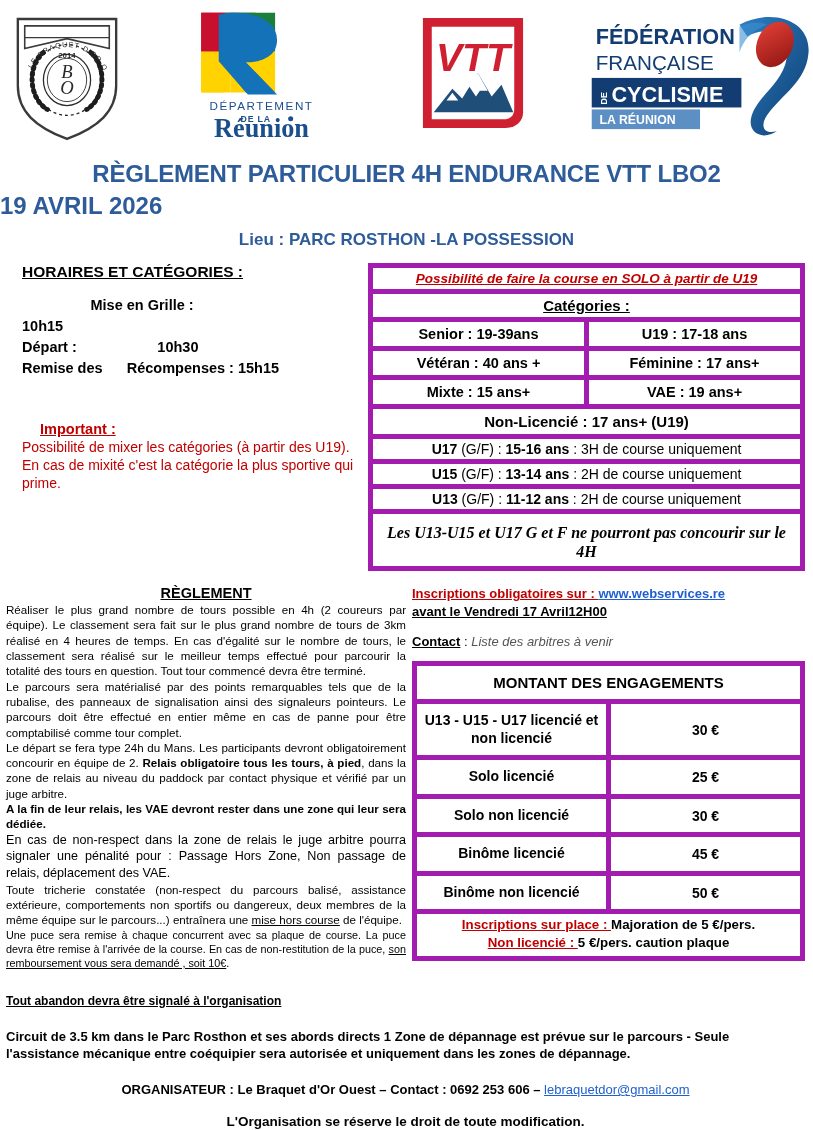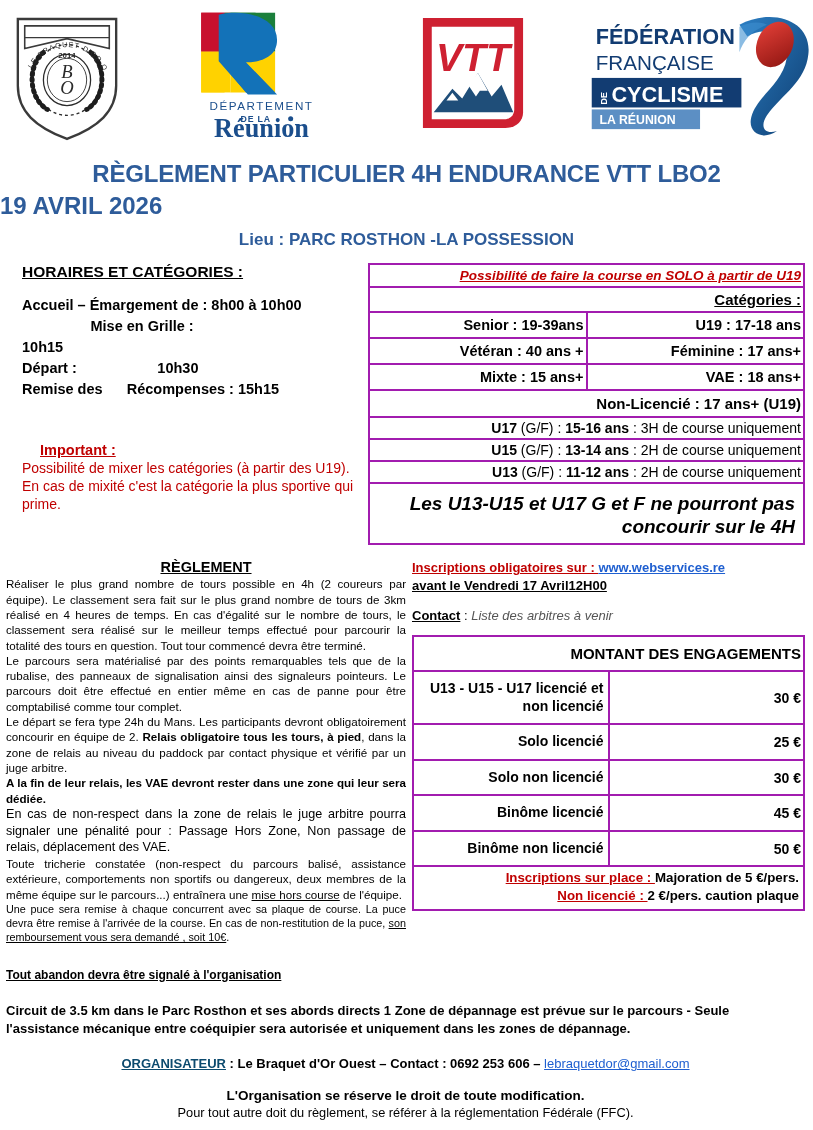--- a/index.html
+++ b/index.html
@@ -89,22 +89,22 @@
     margin-top: 1px;
   }
 
   
   table.cat, table.eng {
     border-collapse: collapse;
     width: 100%;
     table-layout: fixed;
   }
   table.cat td, table.eng td {
-    border: 2px solid #a21caf;
-    text-align: right;
+    border: 5px solid #a21caf;
+    text-align: center;
     vertical-align: middle;
   }
   .cat .r-solo {
     color: #C00000;
     font-weight: bold;
     font-style: italic;
     font-size: 13.5px;
     padding: 3px 2px 3px;
   }
   .cat .r-solo span { text-decoration: underline; }
@@ -126,23 +126,24 @@
   }
   .cat .r-u {
     font-size: 14px;
     padding: 2px 2px;
     font-weight: normal;
   }
   .cat .r-u b { font-weight: bold; }
   .cat .r-note {
     font-weight: bold;
     font-style: italic;
-    font-size: 19px;
+    font-size: 16px;
     padding: 9px 8px 5px;
     line-height: 1.2;
+    font-family: Liberation Serif, serif;
   }
 
   
   .mid-cols { display: flex; align-items: flex-start; margin-top: 14px; }
   .mid-left  { width: 412px; padding-left: 6px; padding-right: 6px; }
   .mid-right { width: 401px; padding-right: 8px; }
 
   .reg-head {
     text-align: center;
     font-weight: bold;
@@ -212,21 +213,21 @@
     font-weight: bold;
     line-height: 1.36;
     margin-top: 20px;
   }
   .organisateur {
     text-align: center;
     font-size: 13px;
     font-weight: bold;
     margin-top: 19px;
   }
-  .organisateur .tag { color: #0c4a6e; text-decoration: underline; }
+  .organisateur .tag { color: #000000; }
   .organisateur .mail { color: #1F5FD0; text-decoration: underline; font-weight: normal; }
   .modif {
     text-align: center;
     font-size: 13.5px;
     font-weight: bold;
     margin-top: 17px;
   }
   .refer {
     text-align: center;
     font-size: 12.8px;
@@ -324,21 +325,20 @@
 </div>
 
 <div class="title-main">RÈGLEMENT PARTICULIER 4H ENDURANCE VTT LBO2</div>
 <div class="title-date">19 AVRIL 2026</div>
 <div class="title-lieu">Lieu : PARC ROSTHON -LA POSSESSION</div>
 
 <div class="top-cols">
 
   <div class="top-left">
     <div class="h-head">HORAIRES ET CATÉGORIES :</div>
-    <div class="h-line">Accueil – Émargement de : 8h00 à 10h00</div>
     <div class="h-line">                 Mise en Grille :</div>
     <div class="h-line">10h15</div>
     <div class="h-line">Départ :                    10h30</div>
     <div class="h-line">Remise des      Récompenses : 15h15</div>
 
     <div class="important-head">Important :</div>
     <div class="important-body">Possibilité de mixer les catégories (à partir des U19). En cas de mixité c'est la catégorie la plus sportive qui prime.</div>
   </div>
 
   <div class="top-right">
@@ -357,21 +357,21 @@
       <tr>
         <td class="r-pair">Senior : 19-39ans</td>
         <td class="r-pair">U19 : 17-18 ans</td>
       </tr>
       <tr>
         <td class="r-pair">Vétéran : 40 ans +</td>
         <td class="r-pair">Féminine : 17 ans+</td>
       </tr>
       <tr>
         <td class="r-pair">Mixte : 15 ans+</td>
-        <td class="r-pair">VAE : 18 ans+</td>
+        <td class="r-pair">VAE : 19 ans+</td>
       </tr>
       <tr>
         <td class="r-full" colspan="2">Non-Licencié : 17 ans+ (U19)</td>
       </tr>
       <tr>
         <td class="r-u" colspan="2">
           <b>U17</b><span> (G/F) : </span><b>15-16 ans</b><span> : 3H de course uniquement</span>
         </td>
       </tr>
       <tr>
@@ -438,21 +438,21 @@
         <td class="e-label">Binôme licencié</td>
         <td class="e-price">45 €</td>
       </tr>
       <tr>
         <td class="e-label">Binôme non licencié</td>
         <td class="e-price">50 €</td>
       </tr>
       <tr>
         <td class="e-foot" colspan="2">
           <div><span class="red">Inscriptions sur place : </span><span>Majoration de 5 €/pers.</span></div>
-          <div><span class="red">Non licencié : </span><span>2 €/pers. caution plaque</span></div>
+          <div><span class="red">Non licencié : </span><span>5 €/pers. caution plaque</span></div>
         </td>
       </tr>
     </tbody>
       </table>
   </div>
 </div>
 
 <div class="bottom">
   <div class="abandon">Tout abandon devra être signalé à l'organisation</div>
   <div class="circuit">Circuit de 3.5 km dans le Parc Rosthon et ses abords directs 1 Zone de dépannage est prévue sur le parcours - Seule l'assistance mécanique entre coéquipier sera autorisée et uniquement dans les zones de dépannage.</div>

